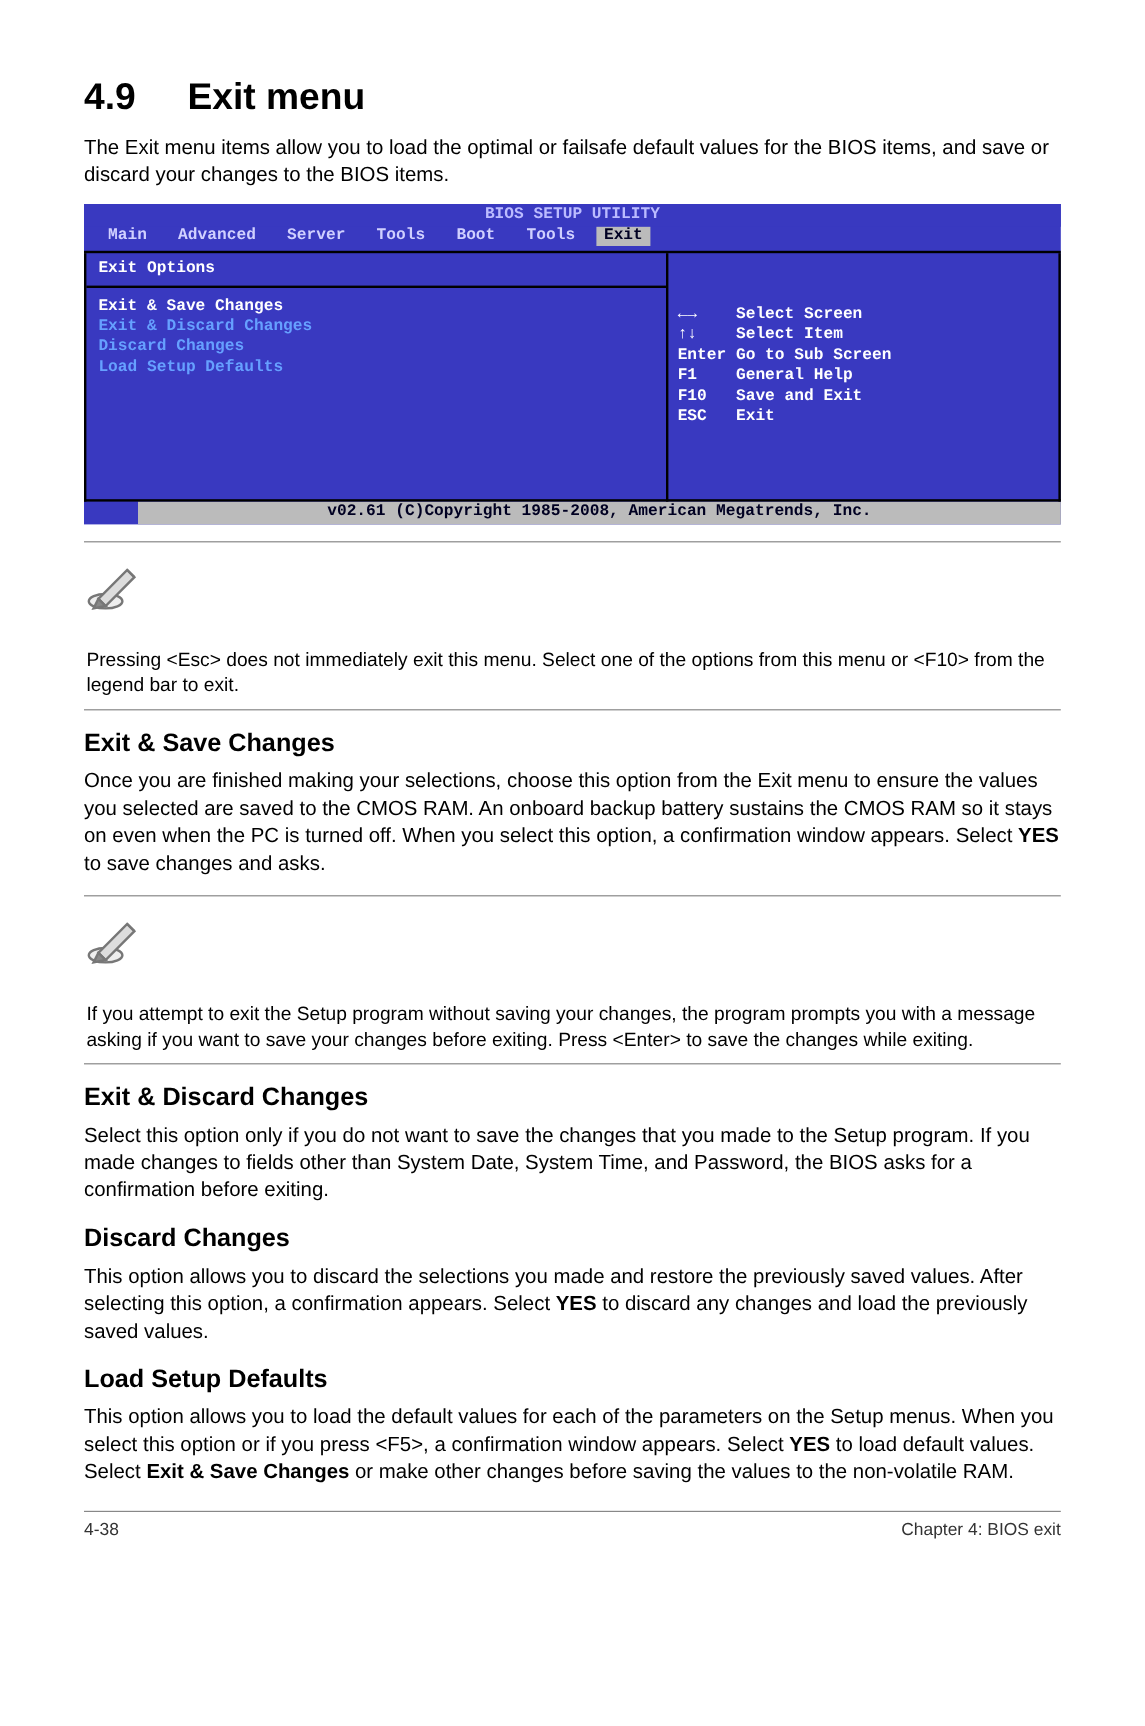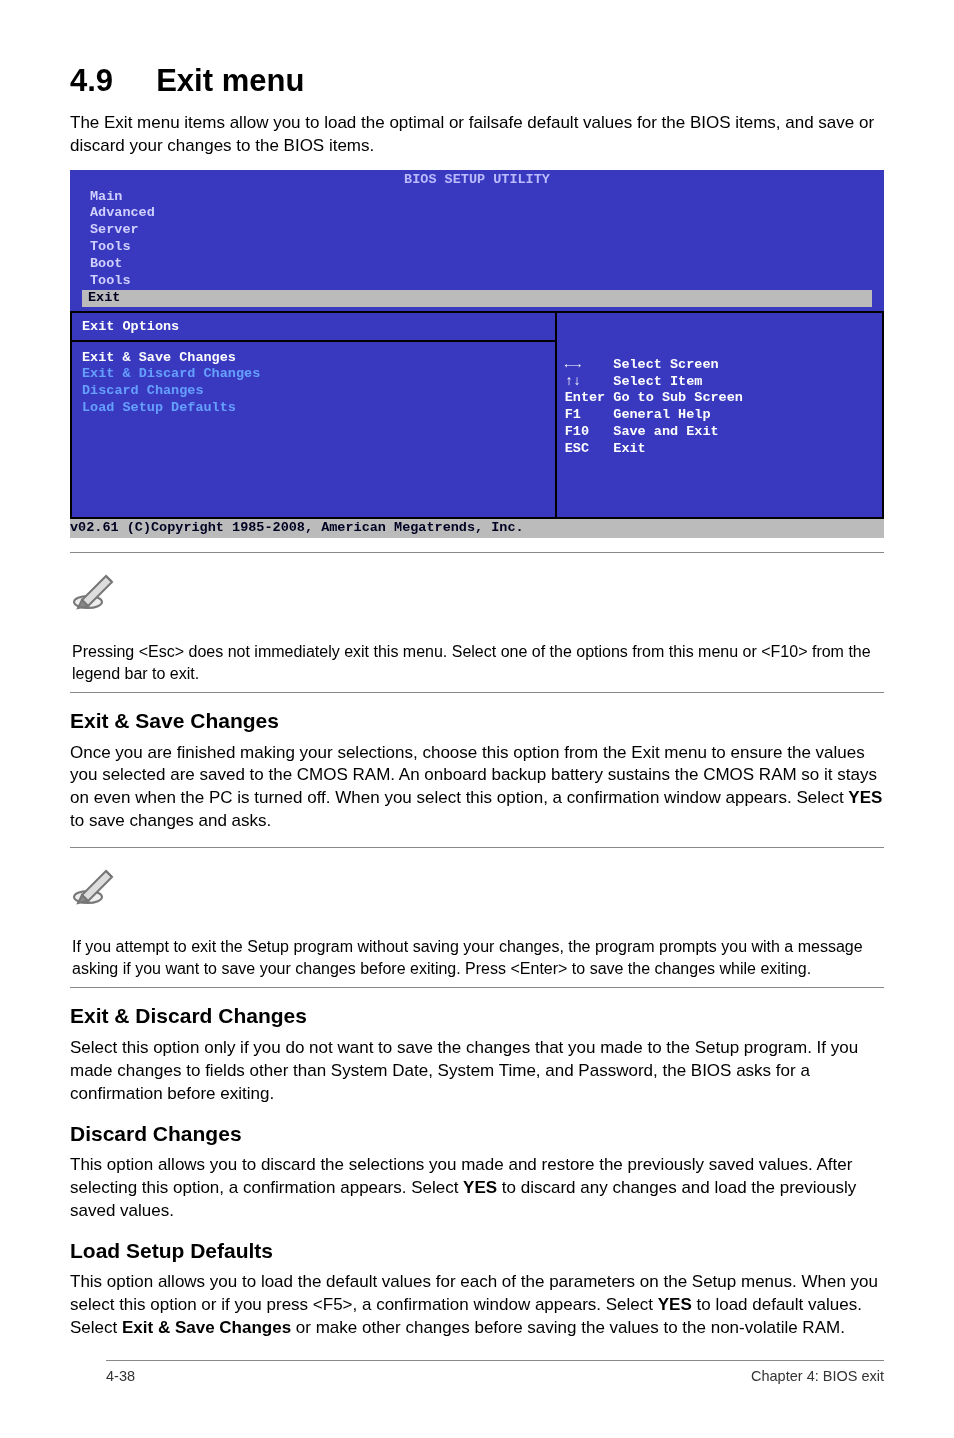--- a/index.html
+++ b/index.html
@@ -31,21 +31,20 @@
   }
   .bios-header {
     background: #3939c0;
     color: #bbbbff;
     text-align: center;
     padding: 2px 0 0 0;
   }
   .bios-tabs {
     display: flex;
     padding: 0 12px 4px 12px;
-    flex-direction: column;
   }
   .bios-tab {
     color: #d0d0ff;
     padding: 0 18px 0 8px;
   }
   .bios-tab.active {
     background: #bbbbbb;
     color: #002;
     padding: 0 6px;
   }
@@ -83,22 +82,24 @@
     display: flex;
     flex-direction: column;
     justify-content: space-between;
   }
   .bios-right .help-top div { color: #d0d0ff; }
   .bios-right .keys { color: #ffffff; margin-top: 38px;}
   .bios-right .keys div { white-space: pre; }
   .bios-footer {
     background: #bbbbbb;
     color: #002;
+    text-align: center;
     padding: 1px 0;
     font-weight: bold;
+    margin-left: 45px;
   }
   .note-row {
     display: flex;
     align-items: flex-start;
     border-top: 1px solid #888;
     border-bottom: 1px solid #888;
     padding: 8px 2px;
     margin: 14px 0 14px 0;
     gap: 24px;
     flex-direction: column;
@@ -123,21 +124,20 @@
     margin: 4px 0 10px 0;
   }
   .footer {
     display: flex;
     justify-content: space-between;
     border-top: 1px solid #888;
     margin-top: 20px;
     padding-top: 6px;
     font-size: 14.5px;
     color: #333;
-    margin-left: 36px;
   }
   svg.pencil { width: 48px; height: 40px; }
 </style>
 </head>
 <body>
 
 <h1 class="section-title">
   <span>4.9</span>&nbsp;&nbsp;&nbsp;&nbsp;
   <span>Exit menu</span>
 </h1>

